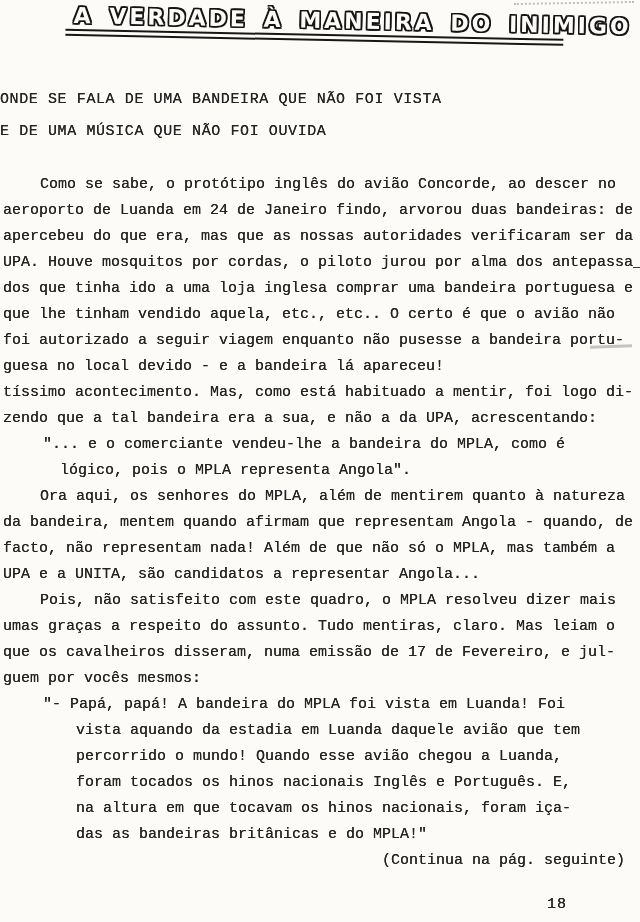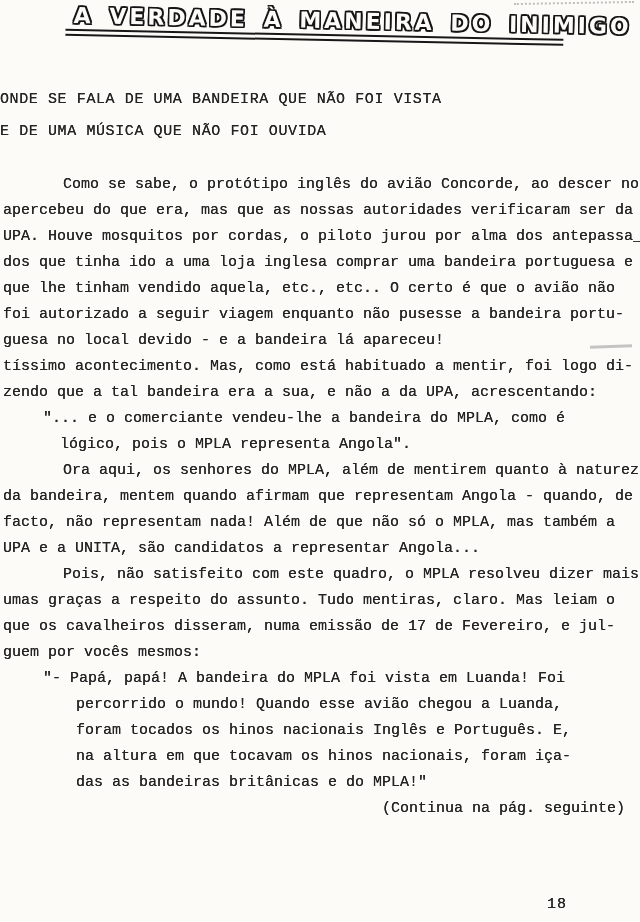--- a/index.html
+++ b/index.html
@@ -51,21 +51,21 @@
     text-shadow:0 0 0.5px #2a2a2a;
   }
   .body-text {
     position:absolute; top:172px; left:3px; width:634px;
     font-size:15px;
     line-height:26px;
     text-shadow:0 0 0.5px #2a2a2a;
   }
   .line { white-space:nowrap; }
   .flush  { margin-left:0; }
-  .para   { margin-left:60px; }
+  .para   { margin-left:37px; }
   .quote  { margin-left:40px; }
   .quote2 { margin-left:57px; }
   .bq     { margin-left:40px; }
   .bq2    { margin-left:73px; }
   .cont   { text-align:right; padding-right:12px; }
   .page-number {
     position:absolute; top:896px; right:70px;
     font-size:15px;
     letter-spacing:1px;
     border-bottom:2px solid #242424;
@@ -98,39 +98,41 @@
   </div>
 
   <div class="subtitle">
     <div class="line">ONDE SE FALA DE UMA BANDEIRA QUE NÃO FOI VISTA</div>
     <div class="line">E DE UMA MÚSICA QUE NÃO FOI OUVIDA</div>
   </div>
 
   <div class="body-text">
     <div id="body-lines">
         <div class="line para">Como se sabe, o protótipo inglês do avião Concorde, ao descer no</div>
+        <div class="line flush">aeroporto de Luanda em 24 de Janeiro findo, arvorou duas bandeiras: de</div>
         <div class="line flush">apercebeu do que era, mas que as nossas autoridades verificaram ser da</div>
         <div class="line flush">UPA. Houve mosquitos por cordas, o piloto jurou por alma dos antepassa_</div>
         <div class="line flush">dos que tinha ido a uma loja inglesa comprar uma bandeira portuguesa e</div>
         <div class="line flush">que lhe tinham vendido aquela, etc., etc.. O certo é que o avião não</div>
         <div class="line flush">foi autorizado a seguir viagem enquanto não pusesse a bandeira portu-</div>
         <div class="line flush">guesa no local devido - e a bandeira lá apareceu!</div>
         <div class="line flush">tíssimo acontecimento. Mas, como está habituado a mentir, foi logo di-</div>
         <div class="line flush">zendo que a tal bandeira era a sua, e não a da UPA, acrescentando:</div>
         <div class="line quote">"... e o comerciante vendeu-lhe a bandeira do MPLA, como é</div>
         <div class="line quote2">lógico, pois o MPLA representa Angola".</div>
         <div class="line para">Ora aqui, os senhores do MPLA, além de mentirem quanto à natureza</div>
         <div class="line flush">da bandeira, mentem quando afirmam que representam Angola - quando, de</div>
         <div class="line flush">facto, não representam nada! Além de que não só o MPLA, mas também a</div>
         <div class="line flush">UPA e a UNITA, são candidatos a representar Angola...</div>
         <div class="line para">Pois, não satisfeito com este quadro, o MPLA resolveu dizer mais</div>
         <div class="line flush">umas graças a respeito do assunto. Tudo mentiras, claro. Mas leiam o</div>
         <div class="line flush">que os cavalheiros disseram, numa emissão de 17 de Fevereiro, e jul-</div>
         <div class="line flush">guem por vocês mesmos:</div>
         <div class="line bq">"- Papá, papá! A bandeira do MPLA foi vista em Luanda! Foi</div>
+        <div class="line bq2">vista aquando da estadia em Luanda daquele avião que tem</div>
         <div class="line bq2">percorrido o mundo! Quando esse avião chegou a Luanda,</div>
         <div class="line bq2">foram tocados os hinos nacionais Inglês e Português. E,</div>
         <div class="line bq2">na altura em que tocavam os hinos nacionais, foram iça-</div>
         <div class="line bq2">das as bandeiras britânicas e do MPLA!"</div>
       </div>
     <div class="line cont">(Continua na pág. seguinte)</div>
   </div>
 
   <div class="page-number">18</div>
 

